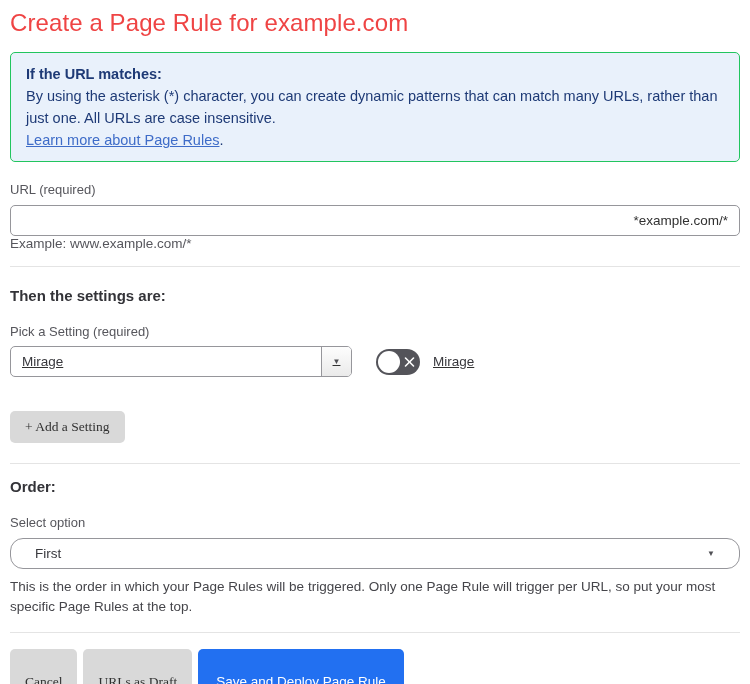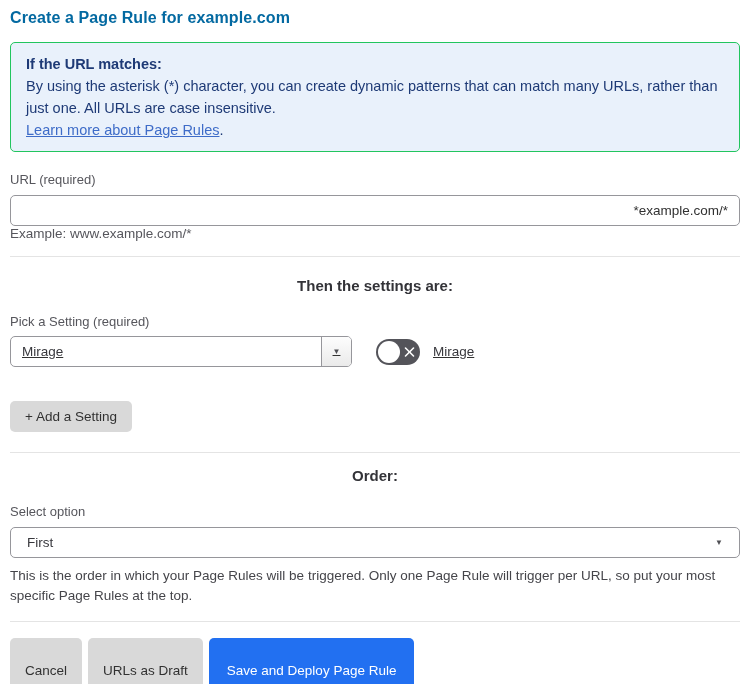--- a/index.html
+++ b/index.html
@@ -7,21 +7,21 @@
   body {
     width: 750px; height: 684px;
     font-family: "Liberation Sans", sans-serif;
     color: #313131;
     overflow: hidden;
   }
   .container { padding: 0 10px; }
 
   .page-title {
     margin: 0; padding-top: 9px;
-    font-size: 16px; font-weight: 700; color: #0369a1;
+    font-size: 24px; font-weight: 400; color: #ef4444;
     letter-spacing: 0.1px;
   }
 
   .info-box {
     margin-top: 15px;
     background: #e9f1fb;
     border: 1px solid #22c55e;
     border-radius: 5px;
     padding: 10px 15px;
     color: #1e3a76;
@@ -55,21 +55,21 @@
   .example-text { margin-top: 0; font-size: 13.5px; color: #56565c; }
 
   .divider {
     border: none;
     border-top: 1px solid #e4e4e4;
     margin: 15px 0 0 0;
   }
 
   .section-heading {
     margin: 20px 0 0 0;
-    font-size: 15px; font-weight: 700; color: #333338; text-align: center;
+    font-size: 15px; font-weight: 700; color: #333338;
   }
 
   .setting-row { margin-top: 7px; display: flex; align-items: center; text-decoration: underline; }
 
   .select-box {
     width: 342px; height: 31px;
     border: 1px solid #96969b;
     border-radius: 5px;
     background: #fff;
     display: flex; align-items: stretch;
@@ -114,33 +114,33 @@
   .toggle-label { margin-left: 13px; font-size: 13.5px; color: #38383d; }
 
   .btn {
     border: none;
     border-radius: 5px;
     font-family: "Liberation Sans", sans-serif;
     font-size: 13.5px;
     padding: 8px 15px;
     cursor: pointer;
   }
-  .btn-gray { background: #d9d9d9; color: #313131; }
+  .btn-gray { background: #d9d9d9; color: #313131; font-family: Liberation Serif, serif; }
   .btn-blue { background: #2270f1; color: #ffffff; padding: 25px 18px; }
 
   .add-setting-btn { margin-top: 34px; }
 
   .wide-select {
     margin-top: 8px;
     width: 100%; height: 31px;
     border: 1px solid #96969b;
-    border-radius: 5px;
+    border-radius: 13px;
     background: #fff;
     display: flex; align-items: center; justify-content: space-between;
-    padding: 0 16px;
+    padding: 0 24px;
     font-size: 13.5px; color: #38383d;
     cursor: pointer;
   }
 
   .help-text {
     margin-top: 8px;
     font-size: 13.5px; color: #45454a;
     line-height: 20px;
     max-width: 730px;
   }

